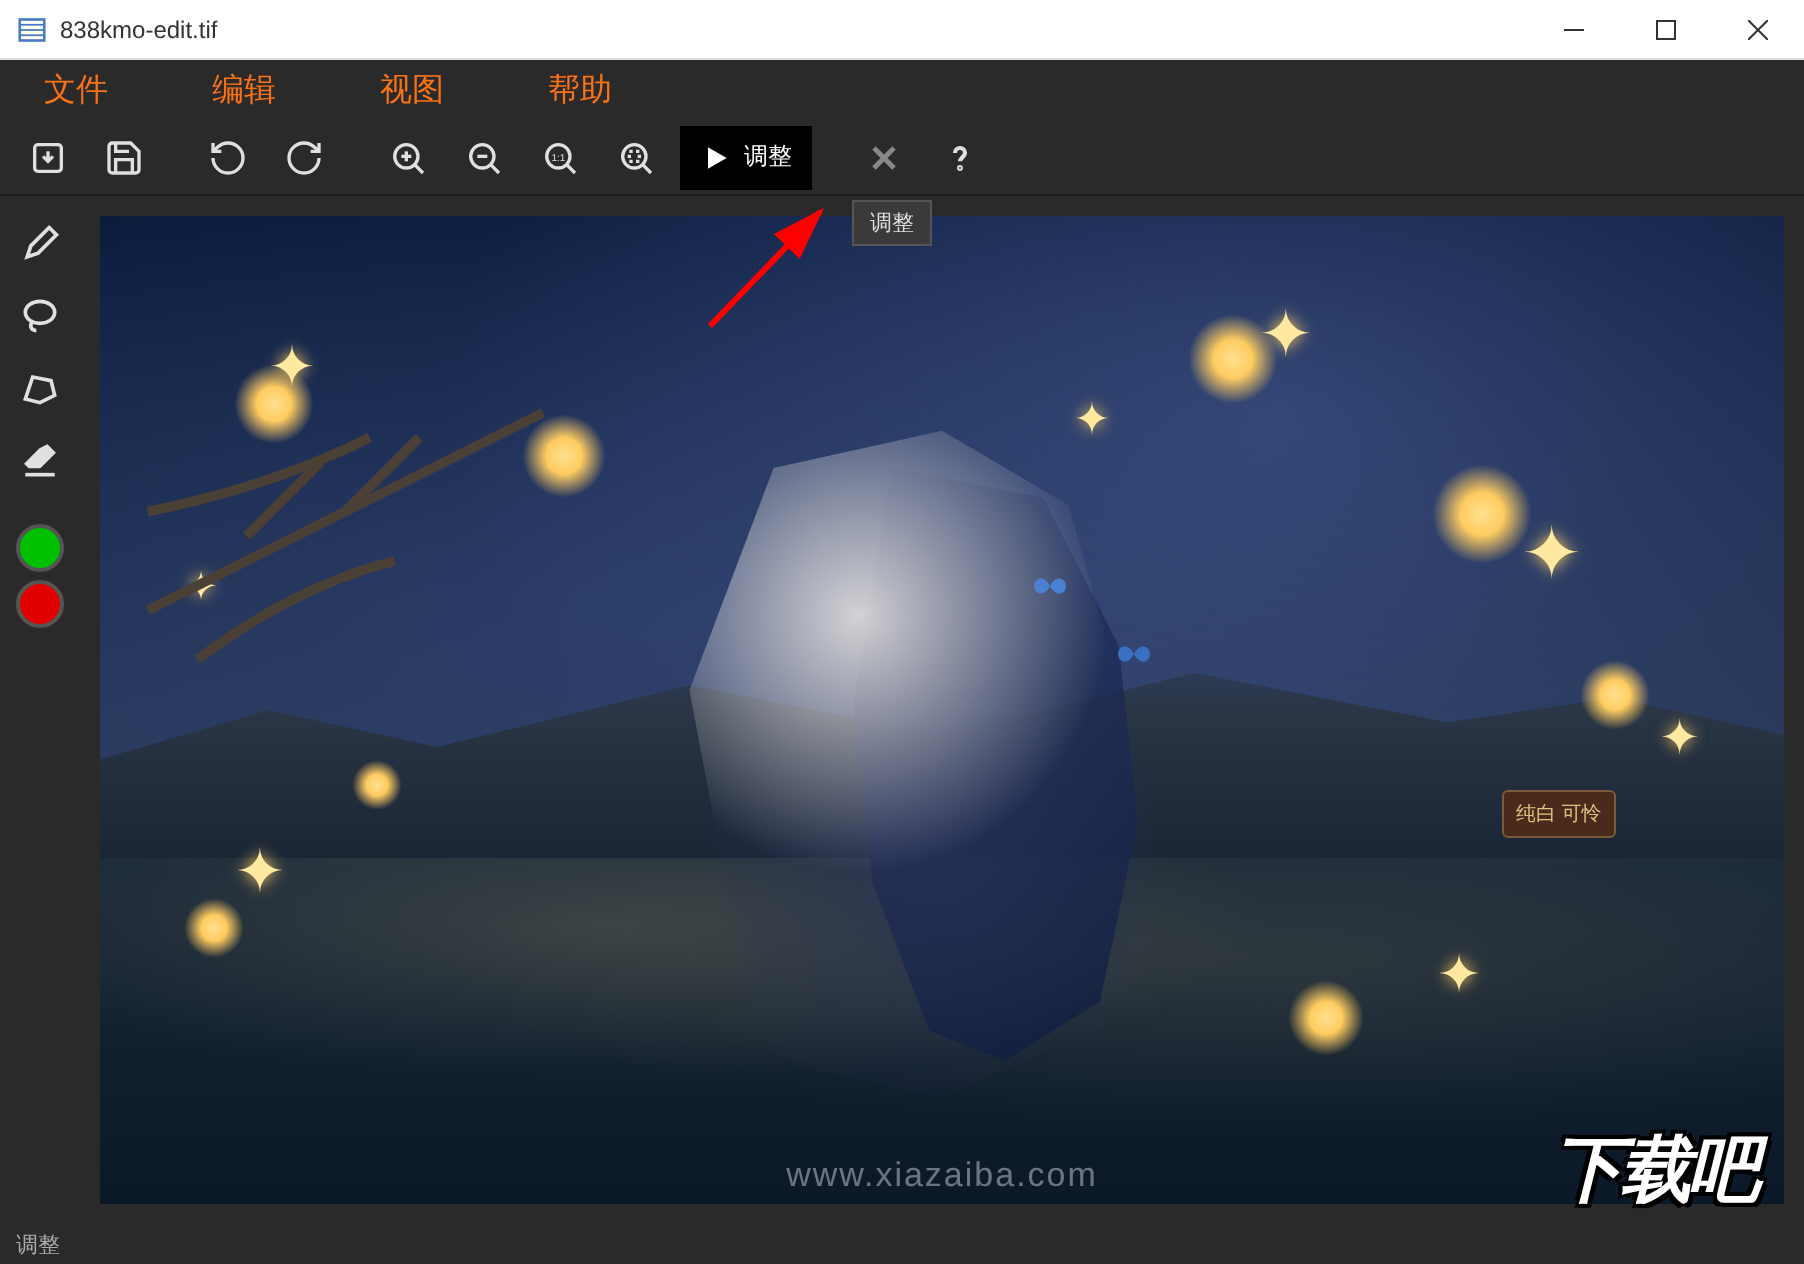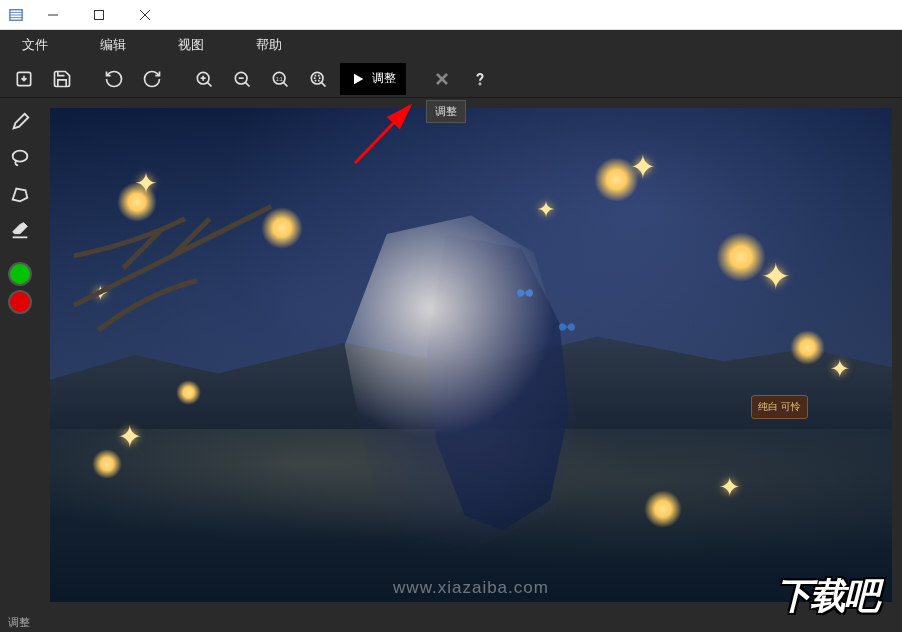--- a/index.html
+++ b/index.html
@@ -7,21 +7,21 @@
     
     .titlebar { height: 30px; background: #fff; display: flex; align-items: center; padding-left: 8px; border-bottom: 1px solid #ddd; }
     .titlebar-icon { width: 16px; height: 16px; margin-right: 6px; display: flex; align-items: center; justify-content: center; }
     .titlebar-icon svg { width: 14px; height: 14px; }
     .titlebar-text { font-size: 12px; color: #333; flex: 1; }
     .titlebar-controls { display: flex; }
     .titlebar-btn { width: 46px; height: 30px; display: flex; align-items: center; justify-content: center; cursor: pointer; }
     .titlebar-btn svg { width: 10px; height: 10px; }
     
     .menubar { height: 30px; background: #2a2a2a; display: flex; align-items: center; padding-left: 8px; }
-    .menubar-item { color: #e5e5e5; font-size: 13px; padding: 6px 14px; cursor: pointer; margin-right: 24px; }
+    .menubar-item { color: #f97316; font-size: 16px; padding: 6px 14px; cursor: pointer; margin-right: 24px; }
     
     .toolbar { height: 38px; background: #2a2a2a; display: flex; align-items: center; padding-left: 8px; gap: 6px; border-bottom: 1px solid #1a1a1a; }
     .toolbar-btn { width: 32px; height: 32px; display: flex; align-items: center; justify-content: center; cursor: pointer; border-radius: 2px; }
     .toolbar-btn svg { width: 20px; height: 20px; }
     .toolbar-sep { width: 8px; }
     .toolbar-adjust { height: 32px; background: #000; display: flex; align-items: center; padding: 0 10px; cursor: pointer; gap: 6px; }
     .toolbar-adjust-text { color: #fff; font-size: 12px; }
     
     .tooltip { position: absolute; top: 100px; left: 426px; background: #3a3a3a; color: #ddd; font-size: 11px; padding: 3px 8px; border: 1px solid #555; z-index: 10; }
     
@@ -69,39 +69,40 @@
     .figure-body { position: absolute; inset: 0; background: radial-gradient(ellipse at 40% 30%, rgba(240,235,230,0.85), transparent 35%), radial-gradient(ellipse at 50% 60%, rgba(40,50,90,0.7), transparent 45%); clip-path: polygon(30% 10%, 50% 5%, 65% 15%, 70% 35%, 75% 60%, 70% 85%, 50% 95%, 30% 90%, 25% 70%, 20% 40%); }
     .figure-hair { position: absolute; top: 10%; left: 35%; width: 45%; height: 80%; background: linear-gradient(160deg, #2a3a6a, #1a2850, #0a1838); clip-path: polygon(20% 0%, 60% 5%, 80% 30%, 85% 60%, 75% 90%, 50% 100%, 30% 95%, 15% 70%, 10% 40%); opacity: 0.8; }
     
     .butterfly { position: absolute; width: 24px; height: 24px; color: #4a80d0; }
     .butterfly.b1 { top: 35%; left: 55%; }
     .butterfly.b2 { top: 42%; left: 60%; }
     .watermark-corner-badge { position: absolute; top: 58%; right: 10%; background: #4a2a1a; color: #e0c080; font-size: 10px; padding: 4px 6px; border-radius: 3px; border: 1px solid #7a5a3a; }
     
     .watermark-url { position: absolute; bottom: 4px; left: 50%; transform: translateX(-50%); color: rgba(255,255,255,0.4); font-size: 17px; letter-spacing: 1px; }
     
-    .overlay-logo { position: absolute; bottom: 1px; right: 0; width: 150px; height: 70px; display: flex; align-items: center; justify-content: center; z-index: 20; }
+    .overlay-logo { position: absolute; bottom: 12px; right: 0; width: 150px; height: 70px; display: flex; align-items: center; justify-content: center; z-index: 20; }
     .overlay-logo-text { color: #fff; font-size: 36px; font-weight: bold; font-style: italic; text-shadow: 2px 2px 0 #000, -2px -2px 0 #000, 2px -2px 0 #000, -2px 2px 0 #000; letter-spacing: -2px; }
     
     .arrow-annotation { position: absolute; top: 98px; left: 350px; z-index: 15; pointer-events: none; }
     
     .statusbar { height: 20px; background: #2a2a2a; color: #aaa; font-size: 11px; display: flex; align-items: center; padding-left: 8px; }
   </style>
 </head>
 <body>
 
 <div class="titlebar">
   <span class="titlebar-icon">
     <svg viewBox="0 0 16 16">
         <rect x="1" y="2" width="14" height="12" fill="none" stroke="#4a7ac0" stroke-width="1.5"></rect>
         <line x1="1" y1="5" x2="15" y2="5" stroke="#4a7ac0"></line>
         <line x1="1" y1="8" x2="15" y2="8" stroke="#4a7ac0"></line>
         <line x1="1" y1="11" x2="15" y2="11" stroke="#4a7ac0"></line>
       </svg>
   </span>
+  <span class="titlebar-text">838kmo-edit.tif</span>
   <div class="titlebar-controls">
     <div class="titlebar-btn">
       <svg viewBox="0 0 10 10">
           <line x1="0" y1="5" x2="10" y2="5" stroke="#333" stroke-width="1"></line>
         </svg>
     </div>
     <div class="titlebar-btn">
       <svg viewBox="0 0 10 10">
           <rect x="0.5" y="0.5" width="9" height="9" fill="none" stroke="#333" stroke-width="1"></rect>
         </svg>

